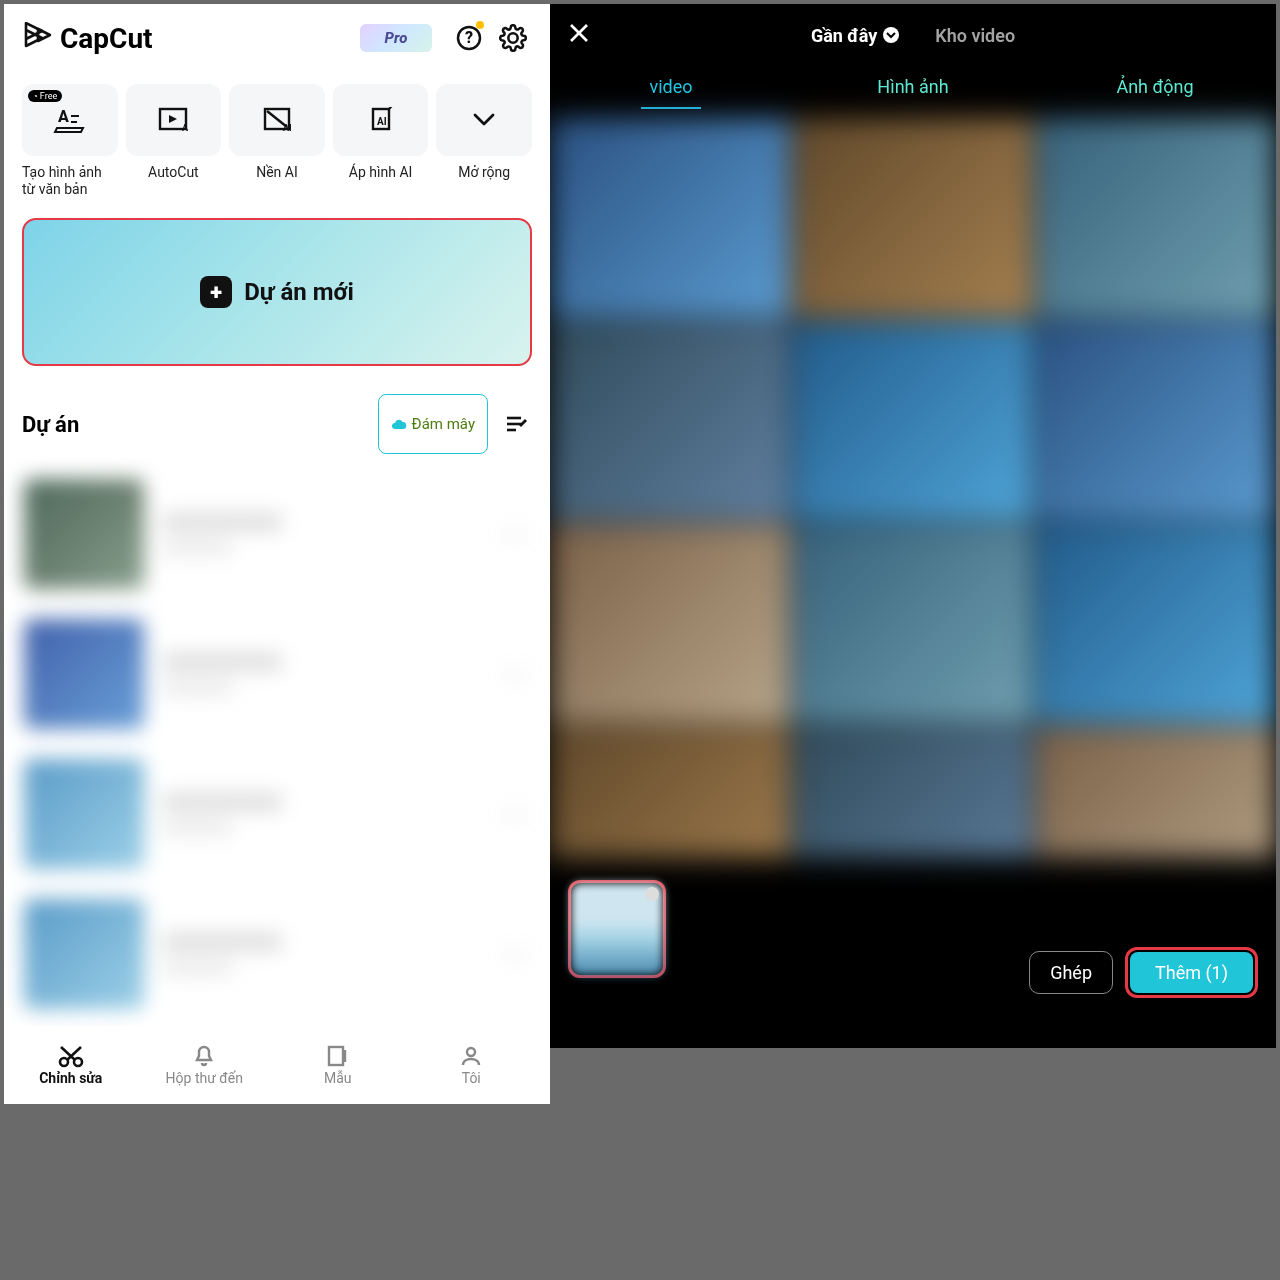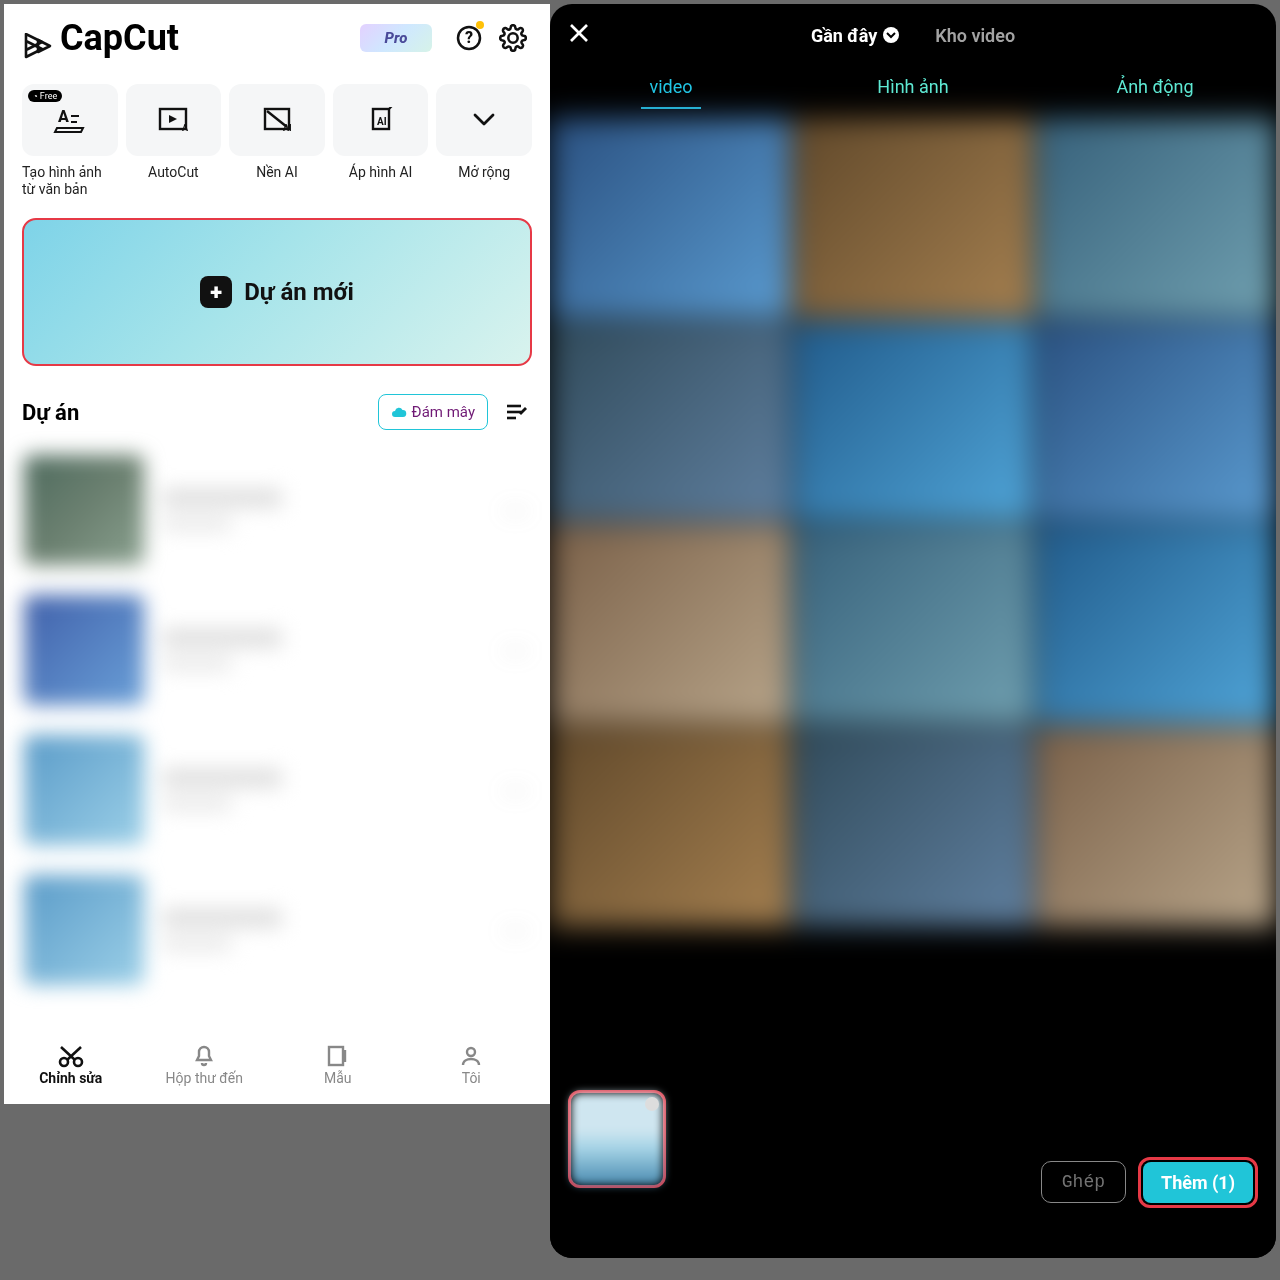--- a/index.html
+++ b/index.html
@@ -2,59 +2,59 @@
 <html><head>
 <meta charset="utf-8">
 <style>
 * { box-sizing: border-box; margin: 0; padding: 0; font-family: -apple-system, BlinkMacSystemFont, "Segoe UI", Roboto, Arial, sans-serif; }
 body { width: 1280px; height: 1280px; background: #6a6a6a; display: flex; overflow: hidden; }
 
 
 .left-panel { width: 546px; height: 1100px; margin: 4px 0 0 4px; background: #fff; display: flex; flex-direction: column; position: relative; }
 
 .top-bar { height: 68px; display: flex; align-items: center; padding: 0 18px; }
-.logo { display: flex; align-items: flex-end; font-size: 36px; font-weight: 700; }
+.logo { display: flex; align-items: flex-start; font-size: 28px; font-weight: 700; }
 .logo svg { margin-right: 6px; }
 .spacer { flex: 1; }
 .pro-badge { width: 72px; height: 28px; border-radius: 6px; background: linear-gradient(135deg,#e3d1ff,#cfe8ff,#d6f3e8); color: #4a4a99; font-weight: 800; font-size: 15px; display:flex;align-items:center;justify-content:center; font-style: italic; margin-right: 12px; }
 .help-btn, .gear-btn { width: 38px; height: 38px; display:flex;align-items:center;justify-content:center; margin-left: 6px; position: relative; }
 .help-btn .yellow-dot { position:absolute; top:2px; right:4px; width:8px; height:8px; border-radius:50%; background:#ffc107; }
 
 .tool-row { display: flex; gap: 8px; padding: 12px 18px 0 18px; }
 .tool-card { flex: 1; display:flex; flex-direction:column; align-items:center; }
 .tool-box { width: 100%; height: 72px; background:#f5f6f7; border-radius:12px; display:flex;align-items:center;justify-content:center; position:relative; }
 .free-tag { position:absolute; top:6px; left:6px; display:flex;align-items:center; gap:2px; background:#000; color:#fff; font-size:9px; padding:1px 5px; border-radius:8px; }
 .free-tag .dot { font-size:8px; }
 .tool-label { margin-top:8px; font-size:14px; color:#222; text-align:left; line-height:1.2; height:34px; }
 
 .new-project-btn { margin:20px 18px 0 18px; height: 148px; border-radius:14px; border:2px solid #e63946; background: linear-gradient(135deg,#7ed3e8 0%, #a6e4ea 45%, #d9f3ee 100%); display:flex;align-items:center;justify-content:center; gap:12px; font-size:24px; font-weight:700; color:#111; }
 .plus-box { width:32px; height:32px; background:#111; color:#fff; border-radius:8px; display:flex;align-items:center;justify-content:center; font-size:22px; font-weight:900; }
 
 .project-header { display:flex; align-items:center; padding: 28px 18px 10px 18px; }
 .project-header h2 { font-size:22px; font-weight:700; }
-.cloud-btn { border:1.5px solid #20c5d8; color:#701a75; border-radius:8px; font-size:15px; padding:8px 12px; display:flex;align-items:center; gap:5px; margin-right:14px; }
+.cloud-btn { border:1.5px solid #20c5d8; color:#4d7c0f; border-radius:8px; font-size:15px; padding:20px 12px; display:flex;align-items:center; gap:5px; margin-right:14px; }
 .cloud-btn svg{flex:none;}
 .edit-list-btn { width:30px;height:30px;display:flex;align-items:center;justify-content:center; }
 
 .proj-list { flex:1; overflow:hidden; filter: blur(10px); padding: 0 6px; }
 .proj-item { height: 140px; display:flex; align-items:center; padding: 0 14px; }
 .proj-thumb { width:120px; height:110px; border-radius:8px; background:linear-gradient(135deg,#4d6a5d,#6b8070,#8aa18f); margin-right:18px; }
 .proj-thumb.b { background:linear-gradient(135deg,#4060aa,#6aa0d8); }
 .proj-thumb.c { background:linear-gradient(135deg,#5a9bc8,#9cd0e8); }
 .proj-info { flex:1; }
 .proj-title { width:120px;height:18px;background:#ddd;border-radius:4px;margin-bottom:10px; }
 .proj-sub { width:70px;height:14px;background:#e8e8e8;border-radius:4px; }
 .proj-dots { font-size:24px; color:#888; letter-spacing:-2px; writing-mode: vertical-lr; }
 
 .bottom-nav { position:absolute; bottom:0; left:0; right:12px; background:#fff; display:flex; height:78px; border-top:0; }
 .nav-item { flex:1; display:flex;flex-direction:column;align-items:center;justify-content:center; color:#888; font-size:14px; gap:2px; }
 .nav-item.active { color:#111; font-weight:700; }
 
 
-.right-panel { flex:1; height: 1254px; margin: 4px 4px 0 0; background:#000; position:relative; display:flex; flex-direction:column; overflow:hidden;border-radius:22px; }
+.right-panel { flex:1; height: 1044px; margin: 4px 4px 0 0; background:#000; position:relative; display:flex; flex-direction:column; overflow:hidden; }
 .r-top { height:62px; display:flex; align-items:center; padding: 0 18px; color:#fff; }
 .r-top .close-btn { font-size:26px; color:#fff; width:30px; }
 .r-top-center { flex:1; display:flex; justify-content:center; gap:36px; }
 .selector { display:flex; align-items:center; gap:6px; font-size:18px; font-weight:700; }
 .selector .chev { width:16px;height:16px;border-radius:50%; background:#fff; display:flex;align-items:center;justify-content:center; }
 .kho-video { font-size:18px; color:#a3a3a3; font-weight:600; }
 
 .r-tabs { display:flex; height:52px; align-items:center; }
 .r-tab { flex:1; text-align:center; font-size:18px; color:#5eead4; padding-bottom:12px; position:relative; }
 .r-tab.active { color:#22c7e6; }
@@ -68,23 +68,23 @@
 .cell.c{background:linear-gradient(135deg,#36607a,#70a0b0);}
 .cell.d{background:linear-gradient(135deg,#304a5a,#6080a0);}
 .cell.e{background:linear-gradient(135deg,#205a8a,#50a5d8);}
 .cell.f{background:linear-gradient(135deg,#7a6048,#b8a58a);}
 
 .r-bottom { height:190px; background:#000; display:flex; align-items:center; padding: 0 18px 18px 18px; }
 .selected-thumb-wrap { width:98px; height:98px; border:3px solid #e63946; border-radius:12px; position:relative; margin-right: auto; margin-top:-30px; }
 .selected-thumb { width:100%; height:100%; border-radius:9px; background:linear-gradient(180deg,#cfe6f0 40%,#a5d3e6 60%,#4a8bb0); filter: blur(4px); }
 .selected-thumb-wrap::after { content:""; position:absolute; top:4px; right:4px; width:14px;height:14px; border-radius:50%; background:#ddd; }
 
-.btn-ghep { border:1.5px solid #888; color:#737373; background:transparent; padding:10px 20px; font-size:18px; border-radius:10px; margin-right:12px; margin-top:56px;font-family:Liberation Mono, monospace; }
+.btn-ghep { border:1.5px solid #888; color:#ffffff; background:transparent; padding:10px 20px; font-size:18px; border-radius:10px; margin-right:12px; margin-top:56px; }
 .btn-them-wrap { border:3px solid #e63946; border-radius:12px; padding:2px; margin-top:56px; }
-.btn-them { background:#20c5d8; color:#fff; padding:10px 18px; font-size:18px; border-radius:8px; font-weight:700; border:none; }
+.btn-them { background:#20c5d8; color:#fff; padding:10px 25px; font-size:18px; border-radius:8px; font-weight:400; border:none; }
 
 </style>
 </head>
 <body>
 
 <div class="left-panel">
 
   <div class="top-bar">
     <div class="logo">
       <svg width="32" height="26" viewBox="0 0 32 26">

